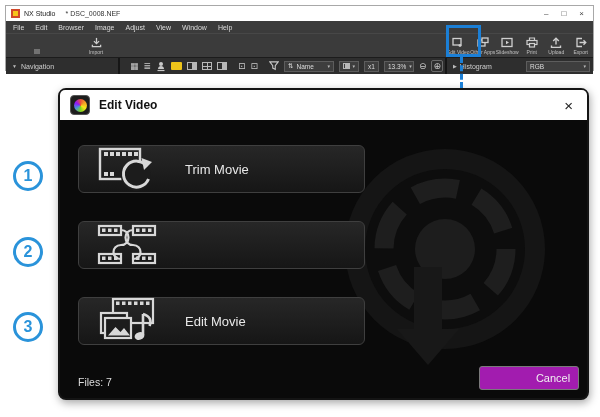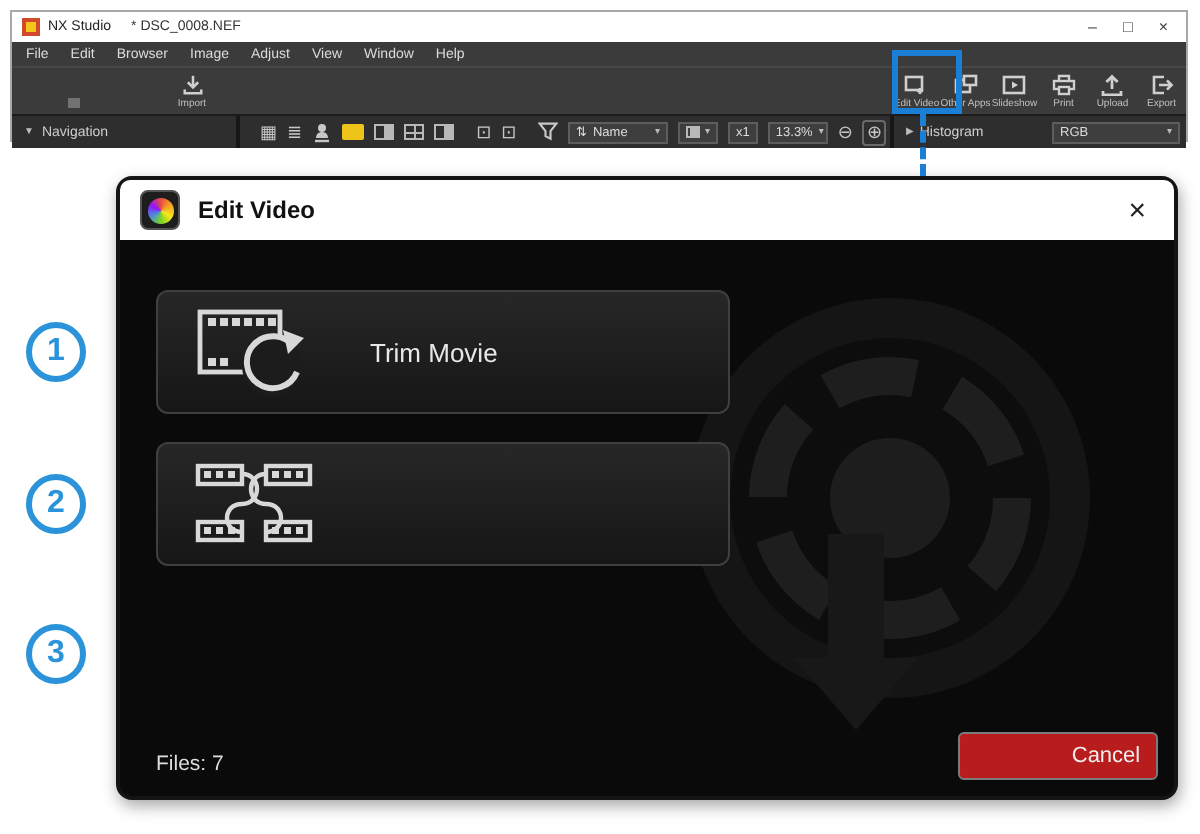--- a/index.html
+++ b/index.html
@@ -70,29 +70,29 @@
   .dialog-header{height:30px;background:#fff;border-radius:5px 5px 0 0;
     display:flex;align-items:center;padding:0 10px;}
   .dialog-app-icon{width:20px;height:20px;background:#1d1d1d;border-radius:4px;
     display:flex;align-items:center;justify-content:center;border:1px solid #555;box-sizing:border-box;}
   .pinwheel{width:13px;height:13px;border-radius:50%;
     background:conic-gradient(#e94f3c,#f5a623,#f8e71c,#7ed321,#4a90d9,#9013fe,#e94f3c);}
   .dialog-title{font-size:12px;font-weight:bold;color:#111;margin-left:9px;}
   .dialog-close{margin-left:auto;font-size:15px;color:#222;line-height:15px;padding:0 4px;cursor:default;}
   .dialog-body{position:relative;height:278px;border-radius:0 0 5px 5px;overflow:hidden;}
   .watermark{position:absolute;left:268px;top:12px;pointer-events:none;}
-  .movie-btn{position:absolute;left:18px;width:287px;height:62px;
+  .movie-btn{position:absolute;left:18px;width:287px;height:48px;
     background:linear-gradient(#272727,#161616);border:1px solid #3f3f3f;border-radius:6px;
     box-sizing:border-box;display:flex;align-items:center;cursor:default;}
   .movie-btn .btn-icon{margin-left:18px;flex:0 0 auto;}
   .movie-btn .btn-label{margin-left:30px;font-size:13px;color:#e8e8e8;}
   .btn-trim{top:25px;} .btn-combine{top:101px;} .btn-edit{top:177px;}
   .files-label{position:absolute;left:18px;top:256px;font-size:10.5px;color:#ddd;}
   .cancel-btn{position:absolute;right:8px;bottom:8px;width:100px;height:24px;
-    background:#b91c1c;border:1px solid #7a7a7a;border-radius:3px;box-sizing:border-box;
+    background:#a21caf;border:1px solid #7a7a7a;border-radius:3px;box-sizing:border-box;
     display:flex;align-items:center;justify-content:center;cursor:default;padding-left:48px;}
   .cancel-btn span{font-size:11px;color:#f0f0f0;}
   svg{display:block;}
 </style>
 </head>
 <body>
 
 <div class="app-window">
   <div class="titlebar">
     <div class="app-icon"></div>
@@ -293,20 +293,40 @@
           <rect x="39" y="6.5" width="3.5" height="3.5"></rect>
             <rect x="45" y="6.5" width="3.5" height="3.5"></rect>
             <rect x="51" y="6.5" width="3.5" height="3.5"></rect>
           <rect x="39" y="34.5" width="3.5" height="3.5"></rect>
             <rect x="45" y="34.5" width="3.5" height="3.5"></rect>
             <rect x="51" y="34.5" width="3.5" height="3.5"></rect>
         </g>
       </svg>
     </div>
 
+    <div class="movie-btn btn-edit">
+      <svg class="btn-icon" width="58" height="48" viewBox="0 0 58 48">
+        <rect x="16" y="2" width="40" height="24" fill="none" stroke="#d8d8d8" stroke-width="2.2"></rect>
+        <g fill="#d8d8d8">
+          <rect x="19" y="4.5" width="3.5" height="3.5"></rect>
+            <rect x="25" y="4.5" width="3.5" height="3.5"></rect>
+          <rect x="31" y="4.5" width="3.5" height="3.5"></rect>
+            <rect x="37" y="4.5" width="3.5" height="3.5"></rect>
+          <rect x="43" y="4.5" width="3.5" height="3.5"></rect>
+            <rect x="49" y="4.5" width="3.5" height="3.5"></rect>
+        </g>
+        <rect x="4" y="16" width="26" height="20" fill="#1c1c1c" stroke="#d8d8d8" stroke-width="2.2"></rect>
+        <rect x="8" y="21" width="26" height="20" fill="#1c1c1c" stroke="#d8d8d8" stroke-width="2.2"></rect>
+        <path d="M11 38.5l7.5-8.5 5 5 3.5-4 6 7.5z" fill="#d8d8d8"></path>
+        <path d="M46 38V17" stroke="#d8d8d8" stroke-width="2.6"></path>
+        <path d="M46 17c7 2 9 7 6.5 12" fill="none" stroke="#d8d8d8" stroke-width="2.6"></path>
+        <ellipse cx="42.5" cy="39" rx="5" ry="3.8" fill="#d8d8d8" transform="rotate(-18 42.5 39)"></ellipse>
+      </svg>
+      <span class="btn-label">Edit Movie</span>
+    </div>
 
     <span class="files-label">Files: 7</span>
 
     <div class="cancel-btn">
       <span>Cancel</span>
     </div>
   </div>
 </div>
 
 </body></html>

